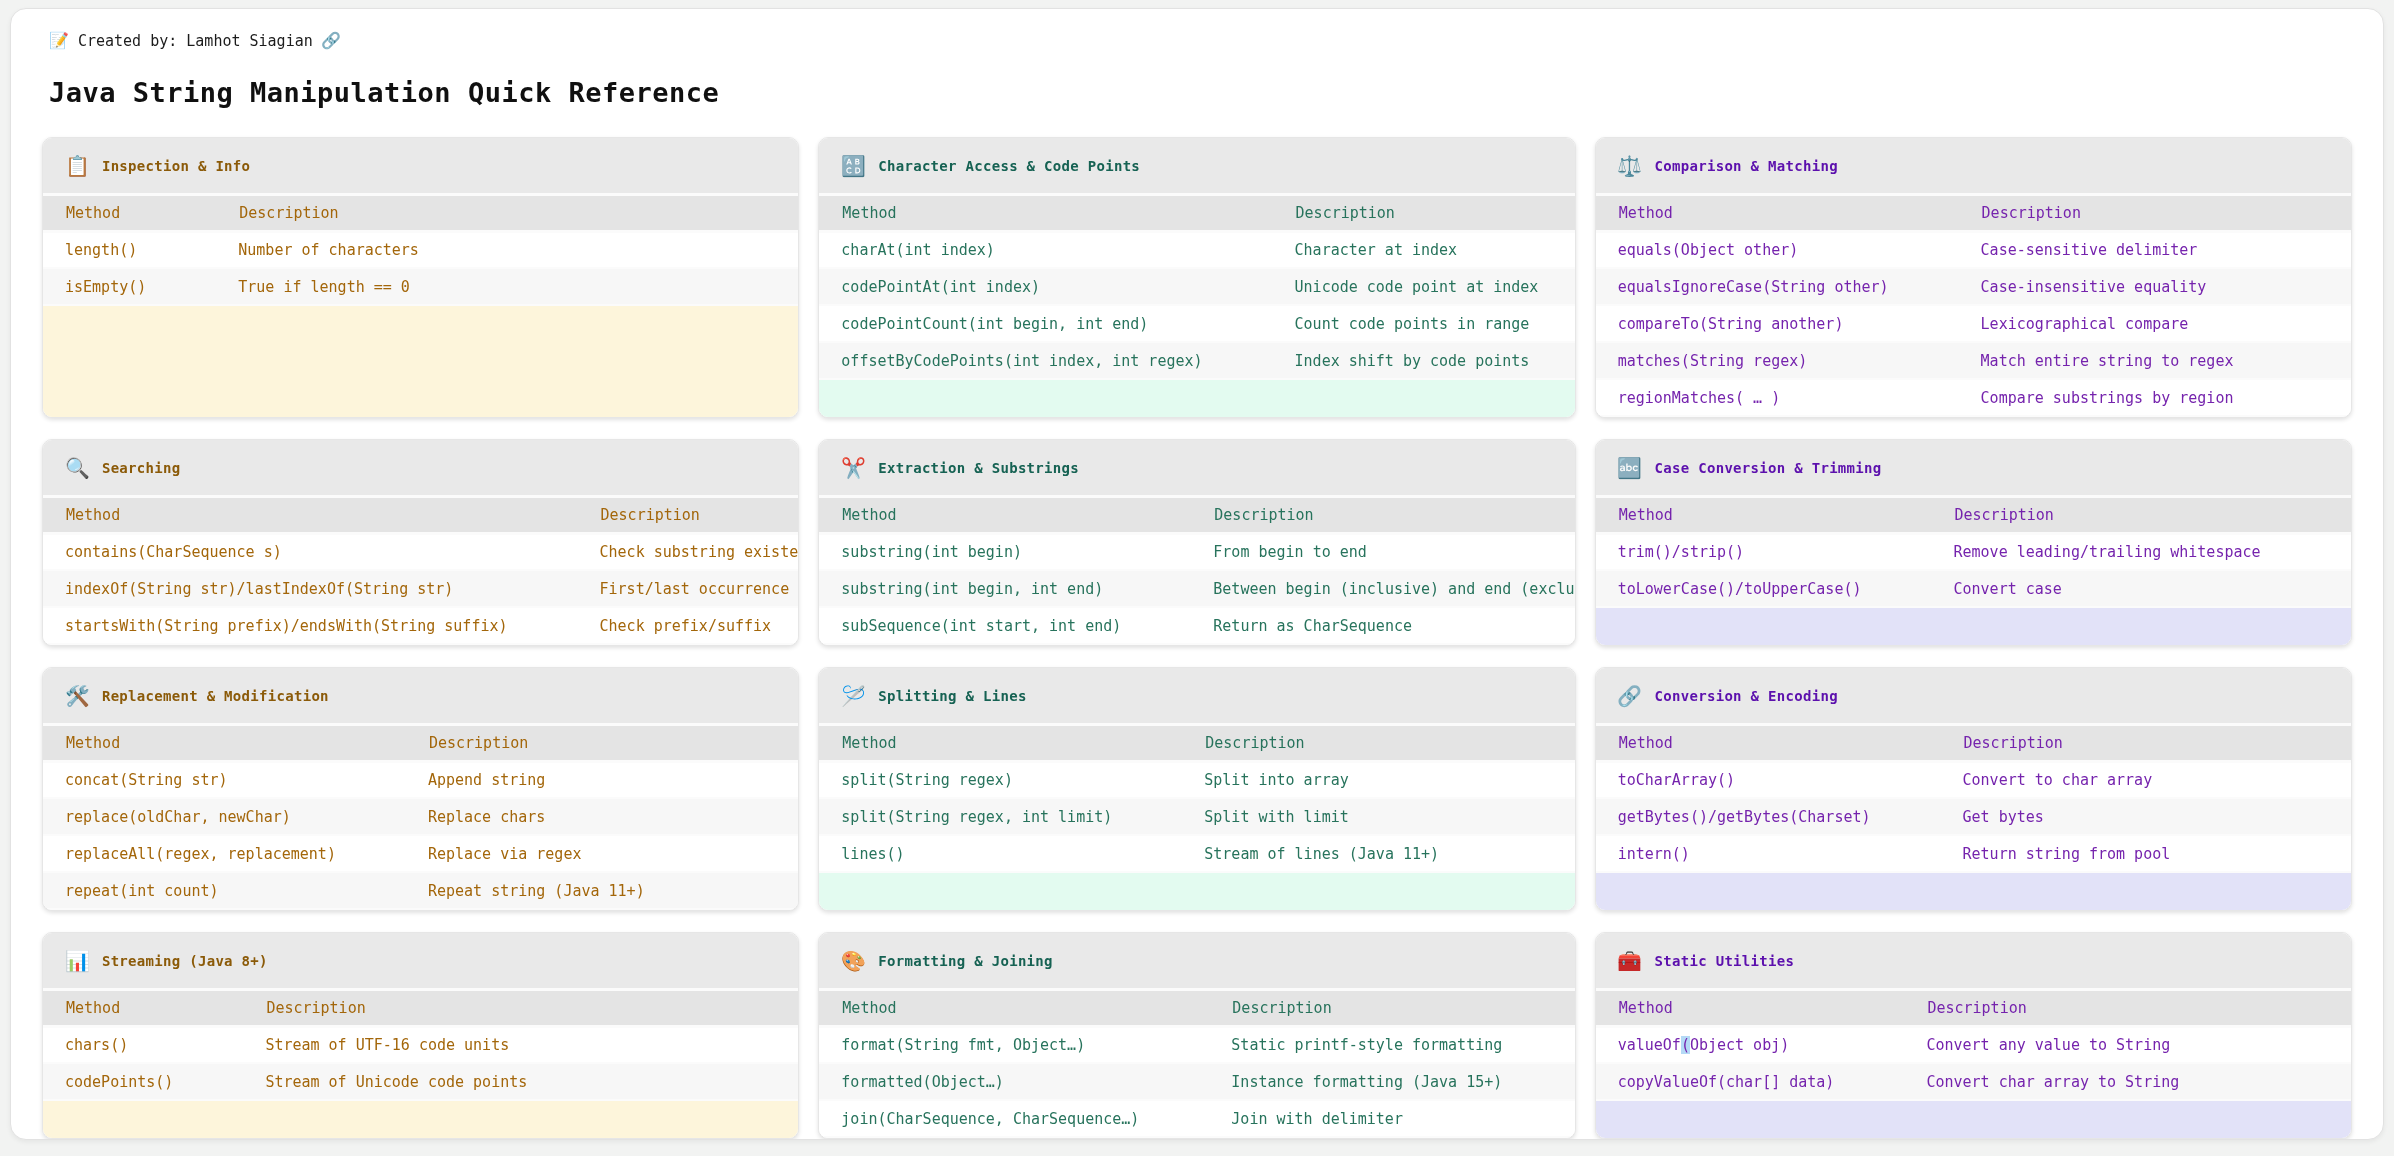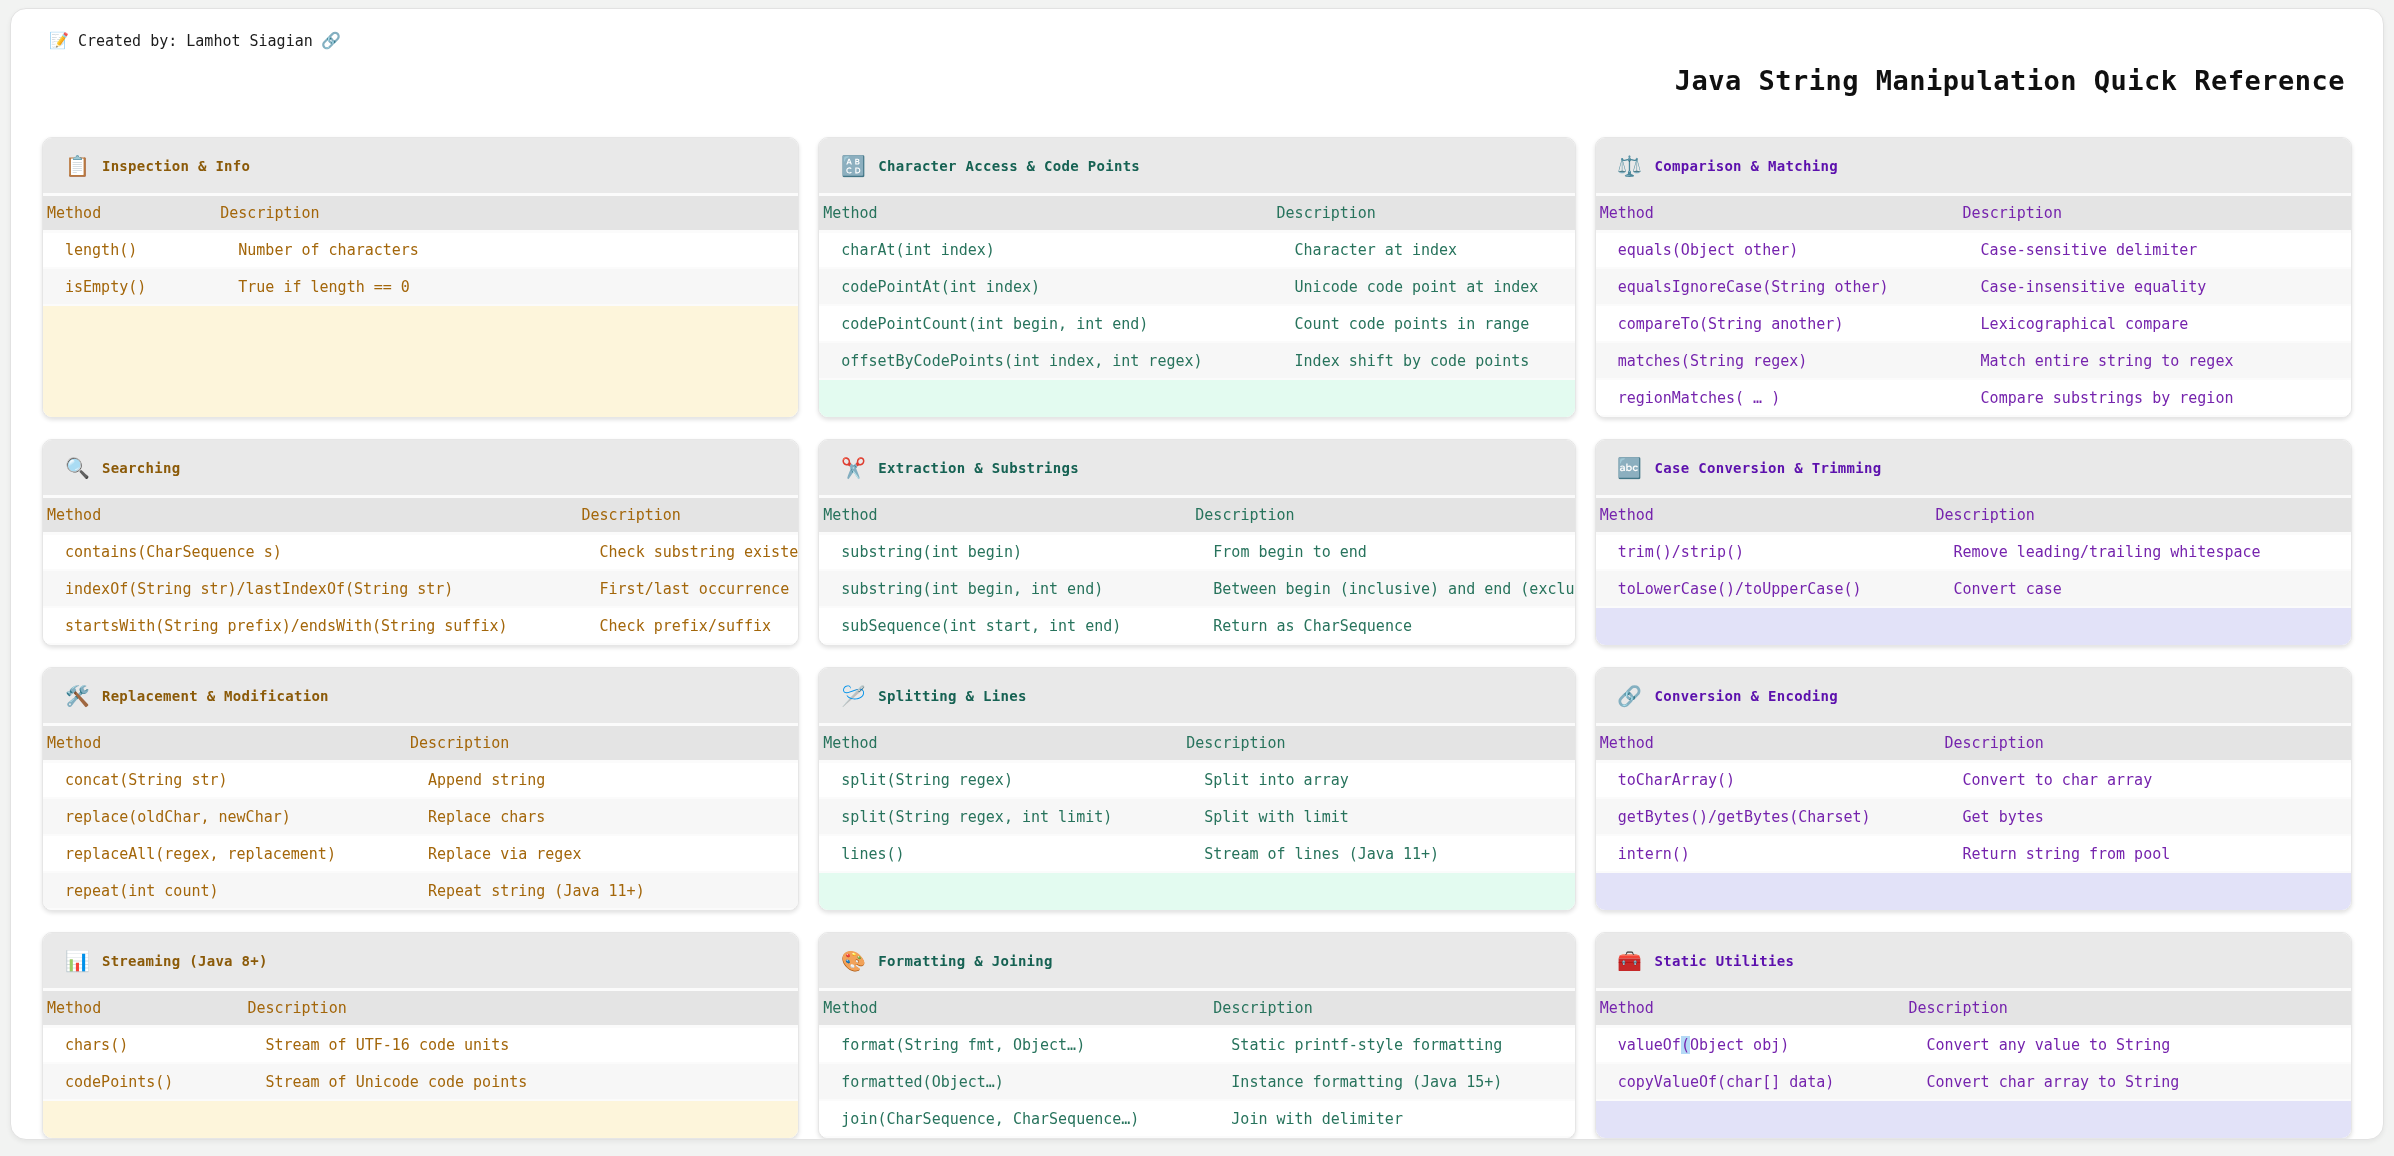--- a/index.html
+++ b/index.html
@@ -20,22 +20,22 @@
   }
 
   .top-bar { position: relative; padding: 24px 38px 0 38px; height: 128px; }
   .created-by {
     position: absolute; left: 38px; top: 22px;
     display: flex; align-items: center; gap: 9px;
     font-size: 15px; color: #1c1c1c;
   }
   .created-by .icon { font-size: 16px; }
   .page-title {
-    text-align: right;
-    margin-top: 32px;
+    text-align: left;
+    margin-top: 44px;
     font-size: 27px;
     font-weight: 700;
     color: #101010;
     letter-spacing: 0.5px;
   }
 
   .grid {
     display: grid;
     grid-template-columns: repeat(3, 1fr);
     gap: 21px 19px;
@@ -71,21 +71,21 @@
 
   table { width: 100%; border-collapse: collapse; flex: none; }
   thead tr { border-bottom: 3px solid #fbfbfb; }
   th {
     background: #e4e4e4;
     text-align: left;
     font-weight: 500;
     font-size: 15px;
     color: var(--c-text);
     height: 35px;
-    padding: 0 4px;
+    padding: 0 23px;
   }
   th.method-col, td.method-cell {
     width: 1%;
     min-width: 37%;
     white-space: nowrap;
     padding-right: 70px;
   }
   tbody tr { border-bottom: 2px solid #fbfbfb; }
   tbody tr:nth-child(odd)  td { background: #ffffff; }
   tbody tr:nth-child(even) td { background: #f7f7f7; }

